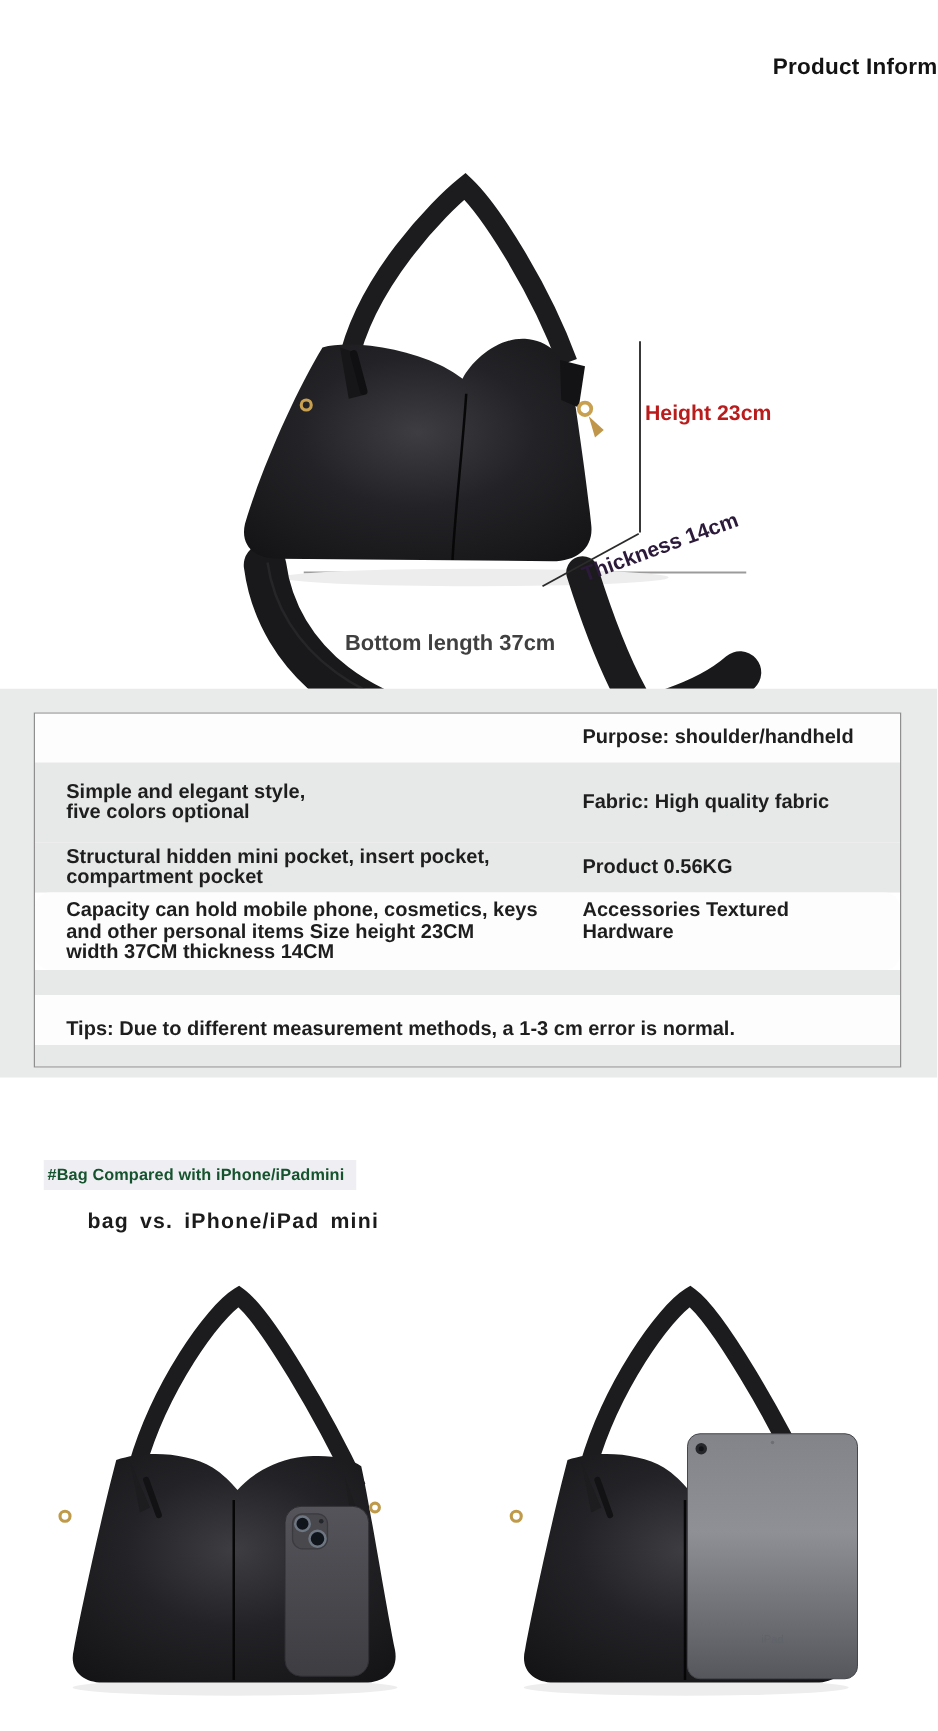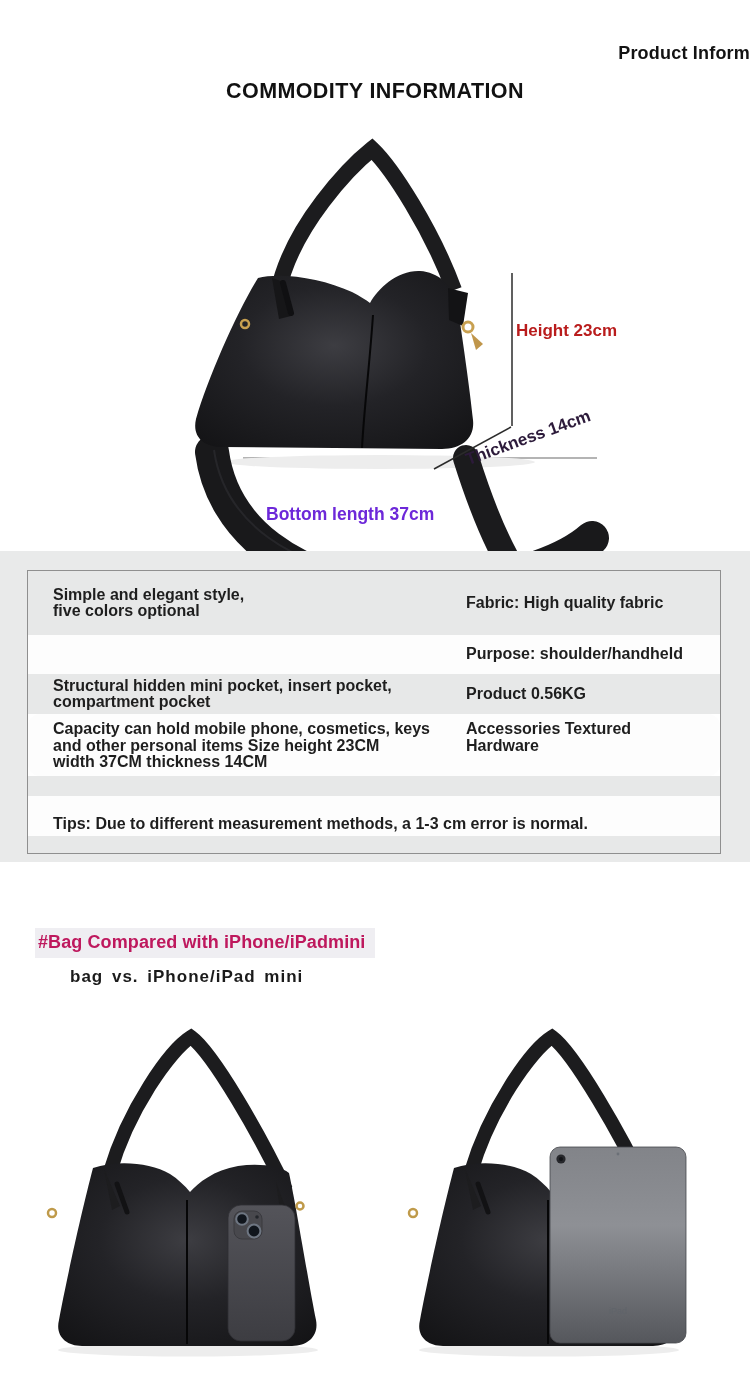--- a/index.html
+++ b/index.html
@@ -10,21 +10,21 @@
            font-size:18px;font-weight:bold;color:#131313;letter-spacing:.2px;padding-left:44px;}
   .hdr-main{position:absolute;top:79px;left:0;width:750px;text-align:center;
             font-size:21.5px;font-weight:bold;color:#111;letter-spacing:.4px;}
   
   .hero{position:absolute;top:120px;left:0;width:750px;height:431px;}
   .hero svg{position:absolute;top:0;left:0;}
   .dim-label{position:absolute;font-weight:bold;white-space:nowrap;}
   .dim-height{top:201px;left:516px;font-size:17px;color:#b91c1c;}
   .dim-thickness{top:330px;left:470px;font-size:17px;color:#2c1a3a;
                  transform:rotate(-20deg);transform-origin:left bottom;}
-  .dim-bottom{top:384px;left:266px;font-size:17.5px;color:#6d28d9;}
+  .dim-bottom{top:384px;left:276px;font-size:17.5px;color:#404040;}
   
   .spec-band{position:absolute;top:551px;left:0;width:750px;height:311px;background:#e9eaea;}
   .spec-table{position:absolute;top:19px;left:27px;width:694px;border:1.5px solid #8f8f8f;
               box-sizing:border-box;background:#fff;}
   .srow{display:flex;align-items:center;}
   .srow.gray{background:#e7e8e8;}
   .srow.white{background:#fdfdfd;}
   .cell-l{flex:0 0 438px;padding-left:25px;box-sizing:border-box;}
   .cell-r{flex:1;padding-right:10px;}
   .cell-l,.cell-r,.tips-cell{font-size:16px;font-weight:bold;color:#1e1e1e;
@@ -33,22 +33,22 @@
   .r2{height:39px;}
   .r3{height:40px;}
   .r4{height:62px;align-items:flex-start;border-radius:12px;}
   .r4 .cell-l{padding-top:7px;}
   .r4 .cell-r{padding-top:7px;}
   .r5{height:20px;}
   .r6{height:40px;}
   .r7{height:17px;}
   .tips-cell{padding-left:25px;margin-top:16px;}
   
-  .cmp-tag{position:absolute;top:928px;left:35px;background:#efeef2;color:#be185d;
-           font-size:18px;font-weight:bold;padding:4px 10px 5px 3px;letter-spacing:.1px;}
+  .cmp-tag{position:absolute;top:928px;left:35px;background:#efeef2;color:#14532d;
+           font-size:13px;font-weight:bold;padding:4px 10px 5px 3px;letter-spacing:.1px;}
   .cmp-sub{position:absolute;top:967px;left:70px;font-size:17px;color:#1b1b1b;
            letter-spacing:1px;word-spacing:3px;font-weight:bold;}
   .panel{position:absolute;top:1020px;width:375px;height:365px;}
   .panel-left{left:0;}
   .panel-right{left:375px;}
   .defs-holder{position:absolute;width:0;height:0;overflow:hidden;}
 </style>
 </head>
 <body>
 
@@ -81,21 +81,20 @@
         <path d="M104,149 L120,186 L112,190 Z" fill="#1d1d1f"></path>
         <path d="M276,162 L290,200 L282,203 Z" fill="#1d1d1f"></path>
         <path d="M117,164 l10,28" stroke="#121214" stroke-width="5" stroke-linecap="round"></path>
         <circle cx="52" cy="193" r="4" fill="none" stroke="#bf9a4a" stroke-width="2.5"></circle>
         <circle cx="300" cy="186" r="3.5" fill="none" stroke="#bf9a4a" stroke-width="2.5"></circle>
       </g>
     </defs>
   </svg>
 
   <div class="hdr-sub">Product Information</div>
-  <div class="hdr-main">COMMODITY INFORMATION</div>
 
   <div class="hero">
     <svg width="750" height="431" viewBox="0 0 750 431">
 
       <line x1="243" y1="338" x2="597" y2="338" stroke="#9b9b9b" stroke-width="1.5"></line>
       <ellipse cx="380" cy="342" rx="155" ry="7" fill="#ededed"></ellipse>
 
       <g>
         <path d="M212,332 C222,408 292,465 395,468 C478,470 558,448 592,418" fill="none" stroke="#19191b" stroke-width="34" stroke-linecap="round"></path>
         <path d="M466,338 C477,373 490,408 505,436" fill="none" stroke="#1b1b1d" stroke-width="26" stroke-linecap="round"></path>
@@ -122,28 +121,28 @@
 
       <line x1="434" y1="349" x2="511" y2="307" stroke="#2b2b2b" stroke-width="1.5"></line>
     </svg>
     <div class="dim-label dim-height">Height 23cm</div>
     <div class="dim-label dim-thickness">Thickness 14cm</div>
     <div class="dim-label dim-bottom">Bottom length 37cm</div>
   </div>
 
   <div class="spec-band">
     <div class="spec-table">
+      <div class="srow white r2">
+        <div class="cell-l"></div>
+        <div class="cell-r">Purpose: shoulder/handheld</div>
+      </div>
       <div class="srow gray r1">
         <div class="cell-l">Simple and elegant style,
 five colors optional</div>
         <div class="cell-r">Fabric: High quality fabric</div>
-      </div>
-      <div class="srow white r2">
-        <div class="cell-l"></div>
-        <div class="cell-r">Purpose: shoulder/handheld</div>
       </div>
       <div class="srow gray r3">
         <div class="cell-l">Structural hidden mini pocket, insert pocket,
 compartment pocket</div>
         <div class="cell-r">Product 0.56KG</div>
       </div>
       <div class="srow white r4">
         <div class="cell-l">Capacity can hold mobile phone, cosmetics, keys
 and other personal items Size height 23CM
 width 37CM thickness 14CM</div>

